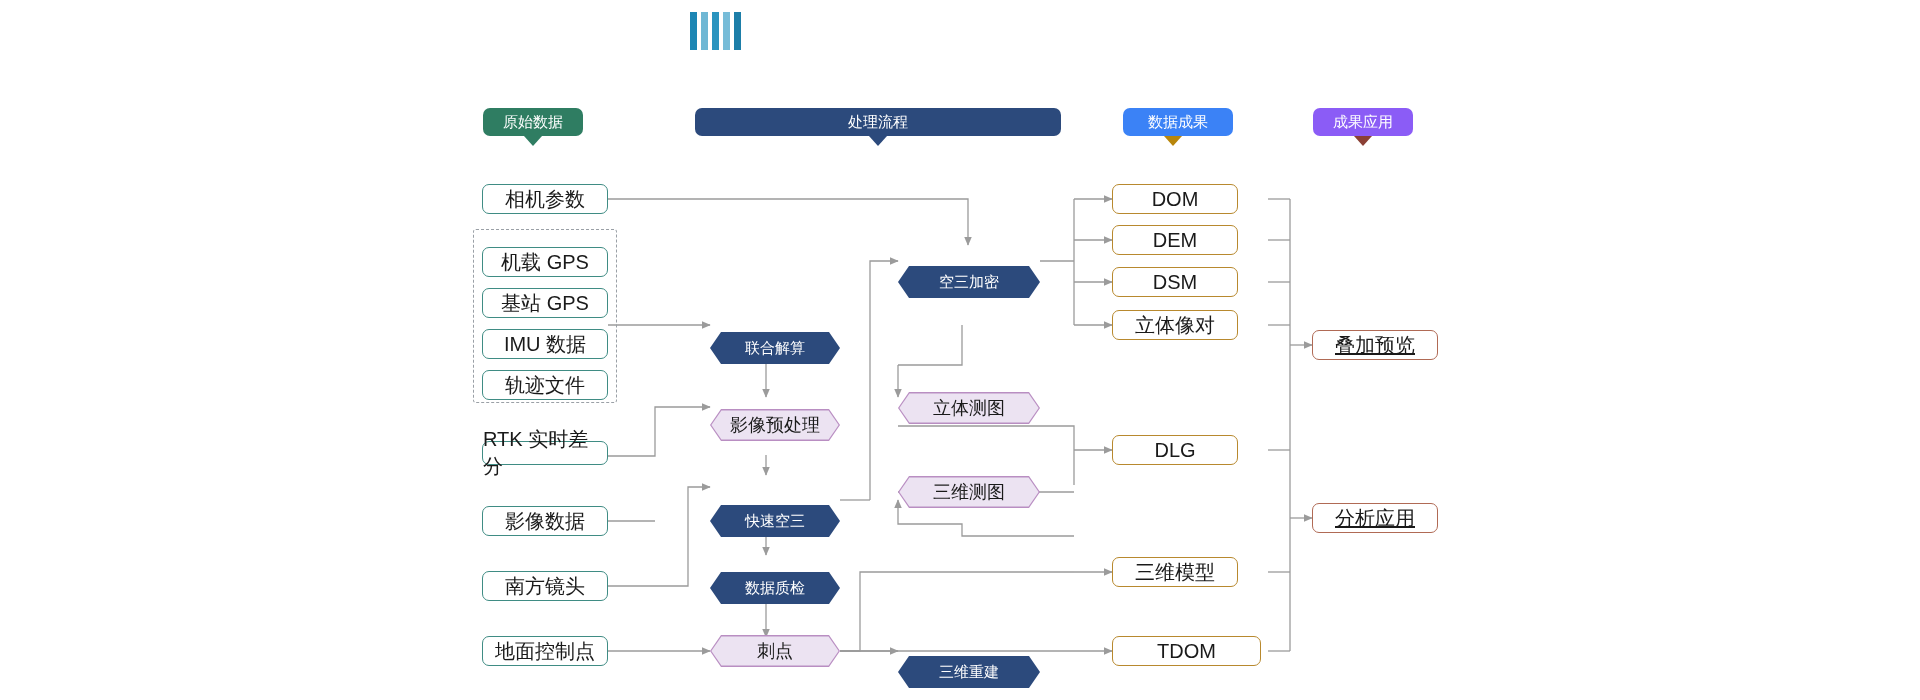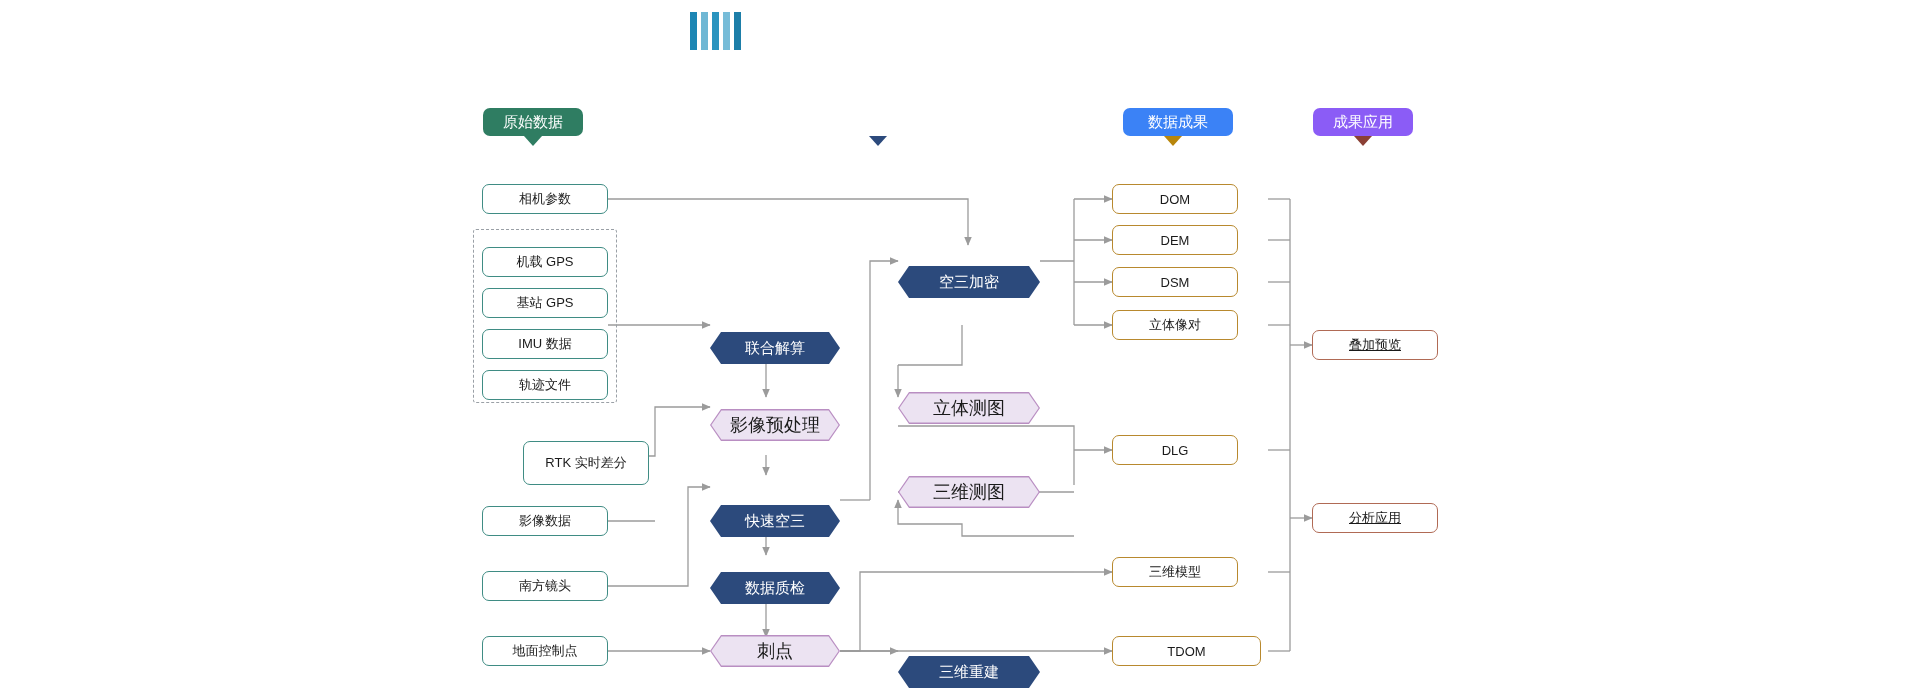--- a/index.html
+++ b/index.html
@@ -19,21 +19,21 @@
   .bar.b5{left:734px;background:#1d7ea8;}
 
   
   .pill{position:absolute;border-radius:7px;display:flex;align-items:center;
     justify-content:center;color:#fff;font-size:15px;font-weight:normal;height:28px;}
   .pill-notch{position:absolute;width:0;height:0;border-left:9px solid transparent;
     border-right:9px solid transparent;}
 
   
   .node{position:absolute;box-sizing:border-box;border-radius:7px;background:#fff;
-    display:flex;align-items:center;justify-content:center;font-size:13px;color:#1a1a1a;
+    display:flex;align-items:center;justify-content:center;font-size:20px;color:#1a1a1a;
     border-width:1.6px;border-style:solid;}
   .node.teal{border-color:#3f8c84;}
   .node.gold{border-color:#b8892e;}
   .node.rust{border-color:#b06a55;text-decoration:underline;}
 
   .dashgroup{position:absolute;box-sizing:border-box;border:1px dashed #9aa0a6;border-radius:3px;}
 
   
   .hex{position:absolute;display:flex;align-items:center;justify-content:center;
     font-size:15px;box-sizing:border-box;
@@ -58,20 +58,23 @@
   <div class="bar b2"></div>
   <div class="bar b3"></div>
   <div class="bar b4"></div>
   <div class="bar b5"></div>
 
   <div class="pill" style="left:483px;top:108px;width:100px;background:#2f7d62;">
     <span>原始数据</span>
   </div>
   <div class="pill-notch" style="left:524px;top:136px;border-top:10px solid #2f7d62;"></div>
 
+  <div class="pill" style="left:695px;top:108px;width:366px;background:#2c4a7c;">
+    <span>处理流程</span>
+  </div>
   <div class="pill-notch" style="left:869px;top:136px;border-top:10px solid #2c4a7c;"></div>
 
   <div class="pill" style="left:1123px;top:108px;width:110px;background:#3b82f6;">
     <span>数据成果</span>
   </div>
   <div class="pill-notch" style="left:1164px;top:136px;border-top:10px solid #b8860b;"></div>
 
   <div class="pill" style="left:1313px;top:108px;width:100px;background:#8b5cf6;">
     <span>成果应用</span>
   </div>
@@ -156,21 +159,21 @@
   <div class="node teal" style="left:482px;top:288px;width:126px;height:30px;">
     <span>基站 GPS</span>
   </div>
   <div class="node teal" style="left:482px;top:329px;width:126px;height:30px;">
     <span>IMU 数据</span>
   </div>
   <div class="node teal" style="left:482px;top:370px;width:126px;height:30px;">
     <span>轨迹文件</span>
   </div>
 
-  <div class="node teal" style="left:482px;top:441px;width:126px;height:44px;margin-left:41px;">
+  <div class="node teal" style="left:482px;top:441px;width:126px;height:24px;">
     <span>RTK 实时差分</span>
   </div>
   <div class="node teal" style="left:482px;top:506px;width:126px;height:30px;">
     <span>影像数据</span>
   </div>
   <div class="node teal" style="left:482px;top:571px;width:126px;height:30px;">
     <span>南方镜头</span>
   </div>
   <div class="node teal" style="left:482px;top:636px;width:126px;height:30px;">
     <span>地面控制点</span>

